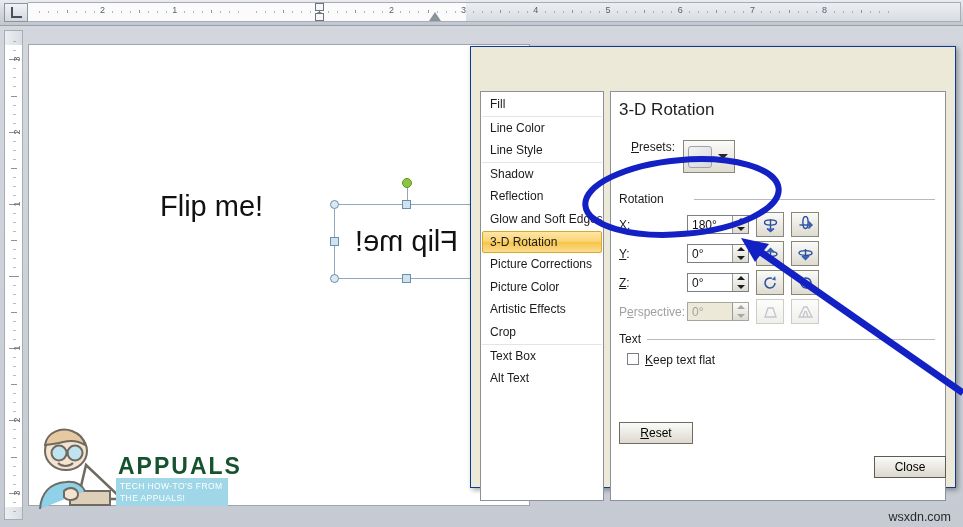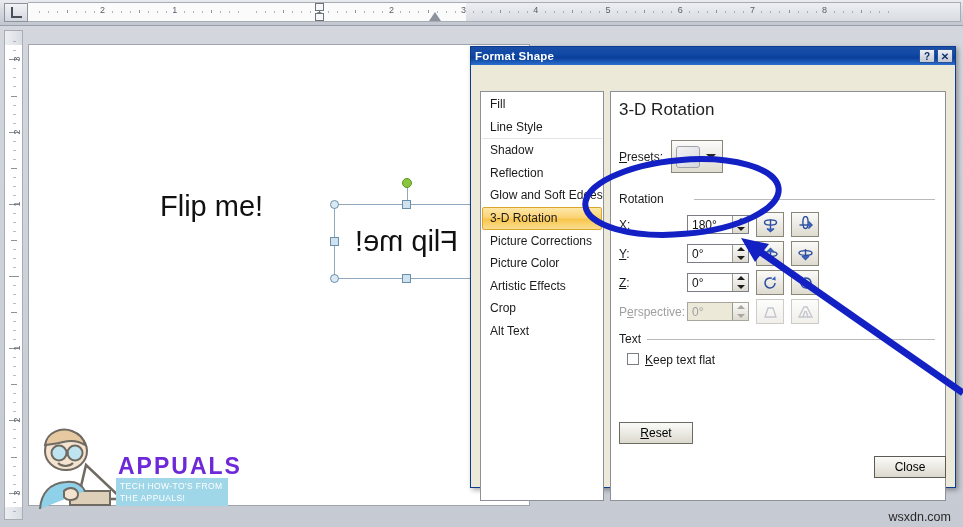--- a/index.html
+++ b/index.html
@@ -94,21 +94,21 @@
 
   .panel{position:absolute;left:139px;top:26px;right:9px;height:410px;
     background:#fff;border:1px solid #8d9098;box-sizing:border-box;overflow:hidden;}
 
   .panel-title{position:absolute;left:8px;top:8px;font-size:17px;color:#1f1f1f;
     font-family:"Liberation Sans",sans-serif;}
 
   .lbl{font-size:12px;color:#1b1b1b;font-family:"Liberation Sans",sans-serif;}
   .lbl.dim{color:#a0a0a0;}
 
-  .presets-row{position:absolute;left:8px;top:48px;display:flex;align-items:center;}
+  .presets-row{position:absolute;left:20px;top:48px;display:flex;}
   .presets-btn{margin-left:8px;width:52px;height:33px;display:flex;align-items:center;
     background:linear-gradient(180deg,#fbfbfb,#dedbd0);
     border:1px solid #8a8778;box-sizing:border-box;}
   .preset-swatch{width:24px;height:22px;margin-left:4px;
     background:linear-gradient(145deg,#f4f4f6,#d6d8dd);border:1px solid #9fa2a9;
     border-radius:3px;box-sizing:border-box;}
   .caret{margin-left:6px;width:0;height:0;border-left:5px solid transparent;
     border-right:5px solid transparent;border-top:5px solid #262626;}
 
   .grouphdr{position:absolute;display:flex;align-items:center;left:8px;right:10px;}
@@ -154,21 +154,21 @@
     border:1px solid #5d5b53;box-sizing:border-box;
     display:flex;align-items:center;justify-content:center;font-size:12px;
     font-family:"Liberation Sans",sans-serif;}
 
   
   .annot{position:absolute;left:0;top:0;width:963px;height:527px;pointer-events:none;}
 
   
   .appuals{position:absolute;left:30px;top:425px;width:200px;height:98px;}
   .appuals .name{position:absolute;left:88px;top:28px;font-size:23px;font-weight:bold;
-    color:#6d28d9;letter-spacing:2px;font-family:"Liberation Sans",sans-serif;}
+    color:#14532d;letter-spacing:2px;font-family:"Liberation Sans",sans-serif;}
   .appuals .tag{position:absolute;left:86px;top:53px;width:112px;
     background:#9fd7e8;color:#fff;font-size:8.5px;line-height:12px;padding:2px 4px;
     font-family:"Liberation Sans",sans-serif;letter-spacing:.4px;box-sizing:border-box;}
   .wsxdn{position:absolute;right:12px;bottom:3px;font-size:12.5px;color:#2a2a2a;
     font-family:"Liberation Sans",sans-serif;}
 </style>
 </head>
 <body>
 
 <div id="root">
@@ -372,39 +372,36 @@
           <div class="vtick" style="top: 461.6px; left: 4px; width: 10px;"></div>
           <div class="vtick" style="top: 470.625px; left: 8px; width: 3px; opacity: 0.6;"></div>
           <div class="vtick" style="top: 479.65px; left: 8px; width: 3px; opacity: 0.6;"></div>
           <div class="vnum" style="top: 461.6px;">3</div>
         </div>
     </div>
   </div>
 
   <div class="dialog">
 
-    <div class="titlebar">
-      <span class="ttl">Format Shape</span>
-      <span class="tbtn">?</span>
-      <span class="tbtn">✕</span>
-    </div>
 
     <div class="dlgbody">
 
       <div class="navlist" id="navlist">
           <div class="navitem"><span>Fill</span></div>
+          <div class="navitem sep"><span>Line Color</span></div>
           <div class="navitem"><span>Line Style</span></div>
           <div class="navitem sep"><span>Shadow</span></div>
           <div class="navitem"><span>Reflection</span></div>
           <div class="navitem"><span>Glow and Soft Edges</span></div>
           <div class="navitem sel"><span>3-D Rotation</span></div>
           <div class="navitem"><span>Picture Corrections</span></div>
           <div class="navitem"><span>Picture Color</span></div>
           <div class="navitem"><span>Artistic Effects</span></div>
           <div class="navitem"><span>Crop</span></div>
+          <div class="navitem sep"><span>Text Box</span></div>
           <div class="navitem"><span>Alt Text</span></div>
         </div>
 
       <div class="panel">
 
         <div class="panel-title">3-D Rotation</div>
 
         <div class="presets-row">
           <span class="lbl"><u>P</u>resets:</span>
           <span class="presets-btn">

